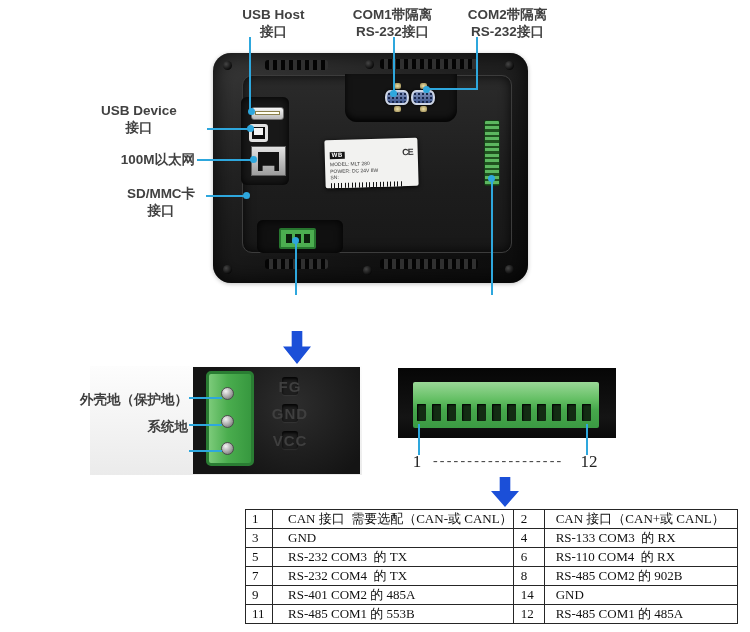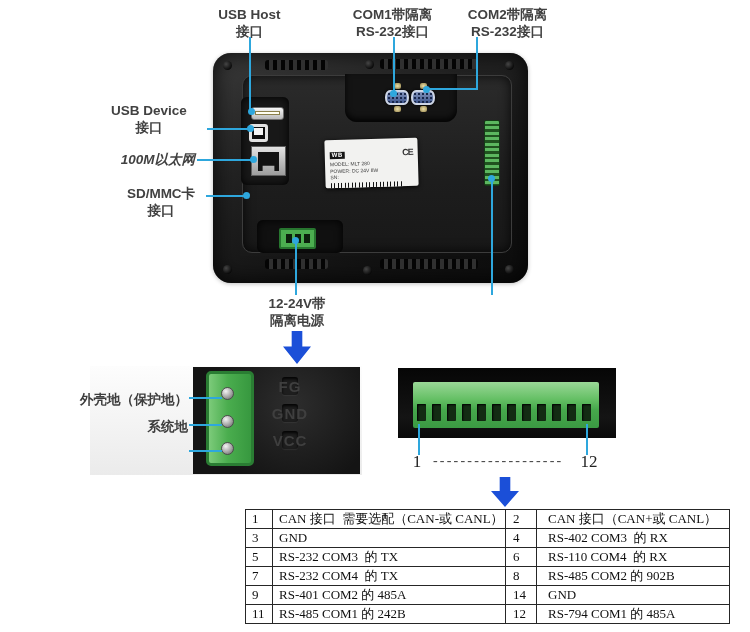--- a/index.html
+++ b/index.html
@@ -6,21 +6,21 @@
   html,body { background:#fff; }
   #stage {
     position:relative; width:750px; height:632px; background:#fff;
     font-family:"Liberation Sans", sans-serif; overflow:hidden;
   }
   
   .callout {
     position:absolute; font-size:13.5px; line-height:16.5px; font-weight:600;
     color:#414141; white-space:pre-line; text-align:center;
   }
-  .callout.r { text-align:right;font-style:italic; }
+  .callout.r { text-align:right; }
   
   .lline { position:absolute; background:#2ea7dd; }
   .ldot  { position:absolute; width:7px; height:7px; border-radius:50%; background:#2ea7dd; }
   
   .bigarrow {
     position:absolute; background:#1b4fd8;
     clip-path:polygon(31% 0,69% 0,69% 47%,100% 47%,50% 100%,0 47%,31% 47%);
   }
   
   #device {
@@ -109,41 +109,39 @@
   .pin-num { position:absolute; font-family:"Liberation Serif", serif; font-size:17px; color:#222; text-align:center; }
   #pin-dashes { position:absolute; left:433px; top:453px; width:140px; overflow:hidden;
     font-family:"Liberation Serif", serif; font-size:14px; letter-spacing:2.2px; color:#4a4a4a; white-space:nowrap; }
   
   #pintable { position:absolute; left:245px; top:509px; }
   #pintable table { border-collapse:collapse; }
   #pintable td { border:1px solid #262626; height:19px;
     font-family:"Liberation Serif", serif; font-size:13px; color:#101010; white-space:pre; }
   #pintable td.num { width:27px; padding-left:6px; }
   #pintable td.num2 { width:31px; padding-left:7px; }
-  #pintable td.desc { width:233px; padding-left:6px; }
+  #pintable td.desc { width:233px; padding-left:15px; }
   #pintable td.desc2 { width:193px; padding-left:11px; }
 </style>
 </head>
 <body>
 
 <div id="stage">
 
-  <div class="callout" style="left:192px;top:7px;width:115px">USB Host
+  <div class="callout" style="left:216px;top:7px;width:115px">USB Host
 接口</div>
   <div class="callout" style="left:335px;top:7px;width:115px">COM1带隔离
 RS-232接口</div>
   <div class="callout" style="left:450px;top:7px;width:115px">COM2带隔离
 RS-232接口</div>
-  <div class="callout" style="left:94px;top:103px;width:110px">USB Device
+  <div class="callout" style="left:84px;top:103px;width:110px">USB Device
 接口</div>
   <div class="callout r" style="left:88px;top:152px;width:107px">100M以太网</div>
   <div class="callout" style="left:111px;top:186px;width:100px">SD/MMC卡
 接口</div>
-  <div class="callout" style="left:247px;top:296px;width:100px">12-24V带
-隔离电源</div>
 
   <div id="device">
     <div class="panel"></div>
     <div class="vent" style="left:52px;top:7px;width:63px"></div>
     <div class="vent" style="left:167px;top:6px;width:98px"></div>
     <div class="vent" style="left:52px;top:206px;width:63px"></div>
     <div class="vent" style="left:167px;top:206px;width:98px"></div>
     <div class="screwhole" style="left:10px;top:8px"></div>
     <div class="screwhole" style="left:152px;top:7px"></div>
     <div class="screwhole" style="left:292px;top:8px"></div>
@@ -259,21 +257,21 @@
         <tr>
           <td class="num">1</td>
           <td class="desc">CAN 接口  需要选配（CAN-或 CANL）</td>
           <td class="num2">2</td>
           <td class="desc2">CAN 接口（CAN+或 CANL）</td>
         </tr>
         <tr>
           <td class="num">3</td>
           <td class="desc">GND</td>
           <td class="num2">4</td>
-          <td class="desc2">RS-402 COM3  的 RX</td>
+          <td class="desc2">RS-133 COM3  的 RX</td>
         </tr>
         <tr>
           <td class="num">5</td>
           <td class="desc">RS-232 COM3  的 TX</td>
           <td class="num2">6</td>
           <td class="desc2">RS-110 COM4  的 RX</td>
         </tr>
         <tr>
           <td class="num">7</td>
           <td class="desc">RS-232 COM4  的 TX</td>
@@ -281,21 +279,21 @@
           <td class="desc2">RS-485 COM2 的 902B</td>
         </tr>
         <tr>
           <td class="num">9</td>
           <td class="desc">RS-401 COM2 的 485A</td>
           <td class="num2">14</td>
           <td class="desc2">GND</td>
         </tr>
         <tr>
           <td class="num">11</td>
-          <td class="desc">RS-485 COM1 的 242B</td>
+          <td class="desc">RS-485 COM1 的 553B</td>
           <td class="num2">12</td>
-          <td class="desc2">RS-794 COM1 的 485A</td>
+          <td class="desc2">RS-485 COM1 的 485A</td>
         </tr>
       </tbody>
     </table>
   </div>
 
 </div>
 
 </body></html>

